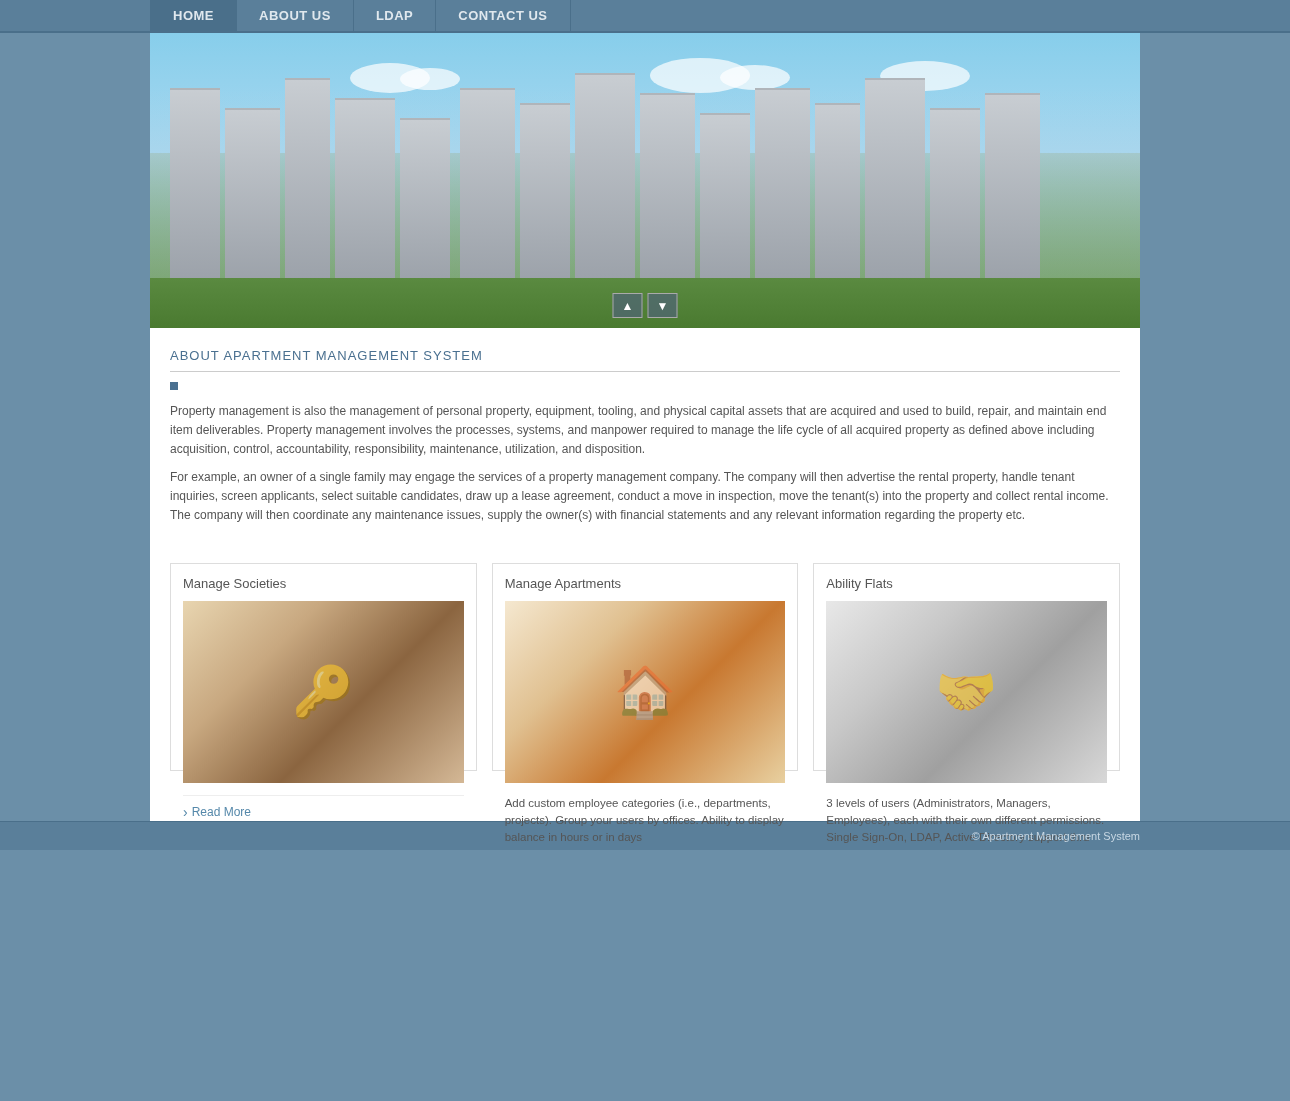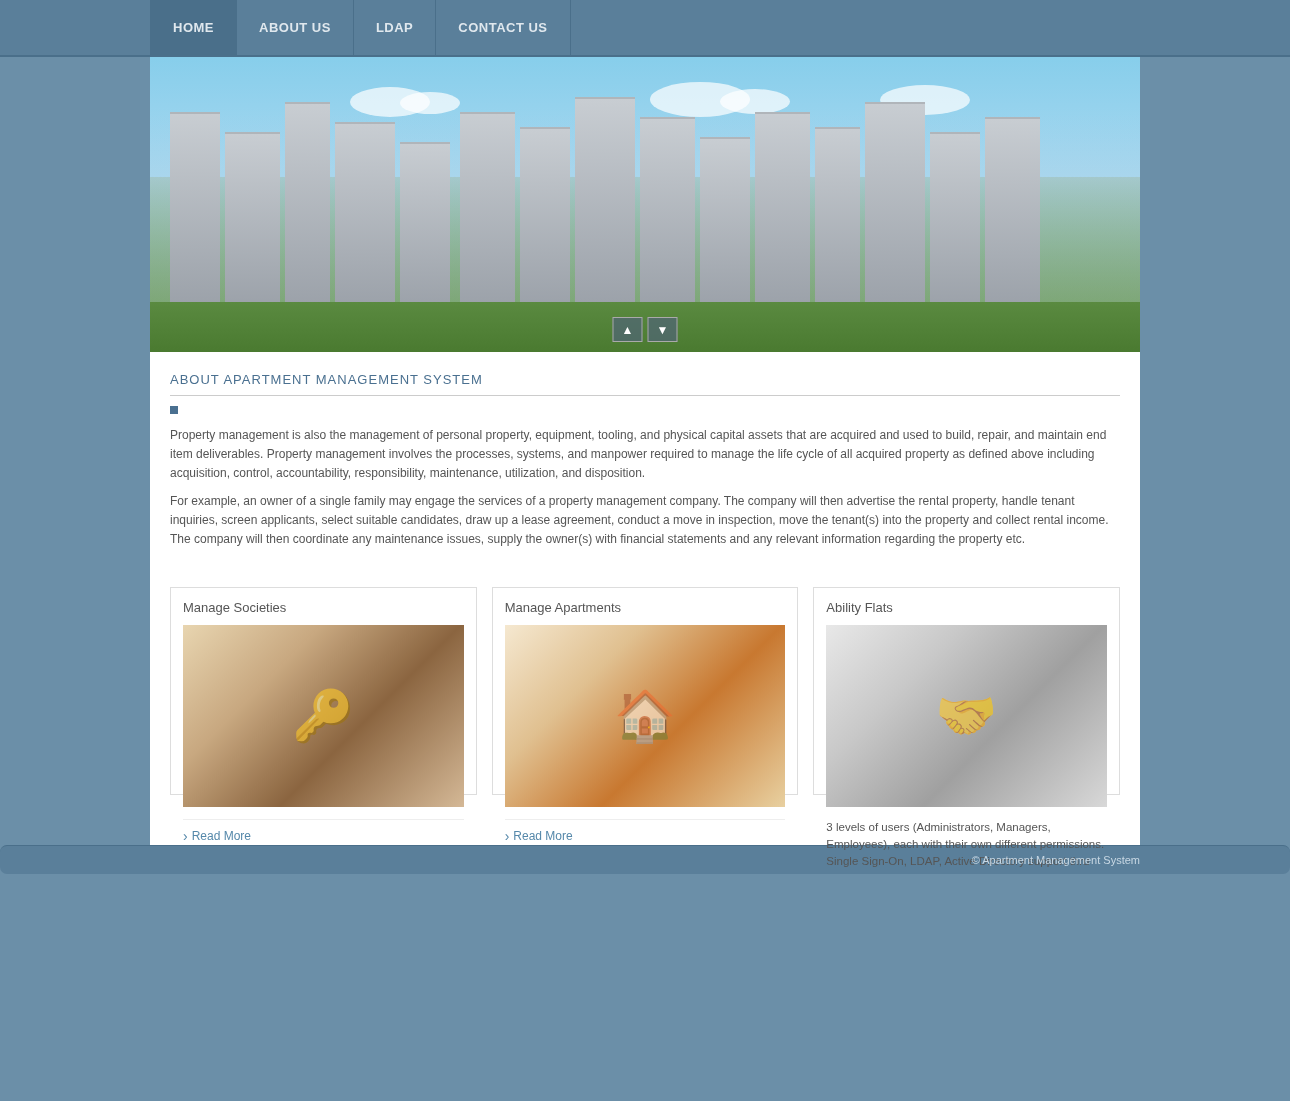--- a/index.html
+++ b/index.html
@@ -32,21 +32,21 @@
       padding: 0 150px;
       border-bottom: 2px solid #4a6f8a;
     }
     #nav ul {
       list-style: none;
       display: flex;
       gap: 0;
     }
     #nav ul li a {
       display: block;
-      padding: 20px 22px;
+      padding: 8px 22px;
       color: #e0e8ee;
       text-decoration: none;
       font-size: 13px;
       font-weight: bold;
       letter-spacing: 0.5px;
       border-right: 1px solid #4a6f8a;
     }
     #nav ul li:first-child a {
       border-left: 1px solid #4a6f8a;
     }
@@ -203,21 +203,20 @@
       font-size: 14px;
     }
     
     #footer {
       background-color: #5a7f9a;
       padding: 8px 150px;
       text-align: right;
       font-size: 11px;
       color: #c8d8e4;
       border-top: 1px solid #4a6f8a;
-      border-radius: 7px;
     }
     
     #hero-ground {
       position: absolute;
       bottom: 0;
       left: 0;
       right: 0;
       height: 50px;
       background: linear-gradient(to bottom, #5a8a40, #4a7a30);
     }
@@ -338,20 +337,21 @@
           <span class="card-readmore-arrow">›</span>
           <span>Read More</span>
         </a>
       </div>
 
       <div class="card">
         <div class="card-title">Manage Apartments</div>
         <div class="card-image img-apartments">
           <span class="icon-house">🏠</span>
         </div>
+        <p class="card-desc">Add custom employee categories (i.e., departments, projects). Group your users by offices. Ability to display balance in hours or in days</p>
         <a class="card-readmore">
           <span class="card-readmore-arrow">›</span>
           <span>Read More</span>
         </a>
       </div>
 
       <div class="card">
         <div class="card-title">Ability Flats</div>
         <div class="card-image img-flats">
           <span class="icon-handshake">🤝</span>

